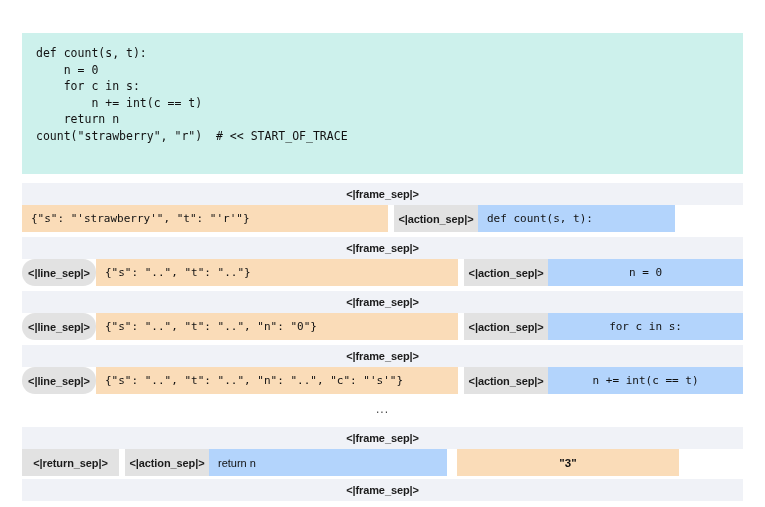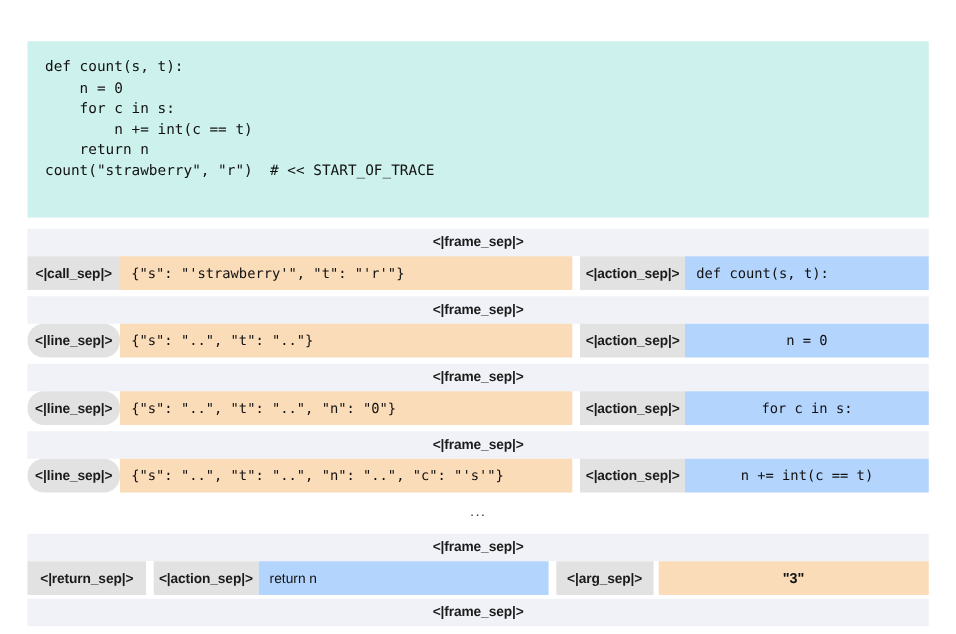--- a/index.html
+++ b/index.html
@@ -202,23 +202,20 @@
     for c in s:
         n += int(c == t)
     return n</pre>
     <pre class="code-call"><span>count("strawberry", "r")  </span><span class="code-comment"># &lt;&lt; START_OF_TRACE</span></pre>
   </div>
 
   <div class="band" style="top:183px;height:22px;">
     <span class="band-label">&lt;|frame_sep|&gt;</span>
   </div>
   <div class="row" style="top:205px;">
-    <div class="cell cell-sep w-callsep">
-      <span class="band-label">&lt;|call_sep|&gt;</span>
-    </div>
     <div class="cell cell-args w-args">{"s": "'strawberry'", "t": "'r'"}</div>
     <div class="cell cell-gap" style="width:6px;"></div>
     <div class="cell cell-sep w-actsep">
       <span class="band-label">&lt;|action_sep|&gt;</span>
     </div>
     <div class="cell cell-action left w-action">def count(s, t):</div>
   </div>
 
   <div class="band" style="top:237px;height:22px;">
     <span class="band-label">&lt;|frame_sep|&gt;</span>
@@ -275,23 +272,20 @@
   <div class="ret-row">
     <div class="cell cell-sep w-retsep">
       <span class="band-label">&lt;|return_sep|&gt;</span>
     </div>
     <div class="cell cell-gap" style="width:6px;"></div>
     <div class="cell cell-sep w-retact">
       <span class="band-label">&lt;|action_sep|&gt;</span>
     </div>
     <div class="cell cell-retval w-retval">return n</div>
     <div class="cell cell-gap" style="width:6px;"></div>
-    <div class="cell cell-sep w-argsep">
-      <span class="band-label">&lt;|arg_sep|&gt;</span>
-    </div>
     <div class="cell cell-gap" style="width:4px;"></div>
     <div class="cell cell-argval w-argval">"3"</div>
   </div>
 
   <div class="band" style="top:479px;height:22px;">
     <span class="band-label">&lt;|frame_sep|&gt;</span>
   </div>
 
 </div>
 

